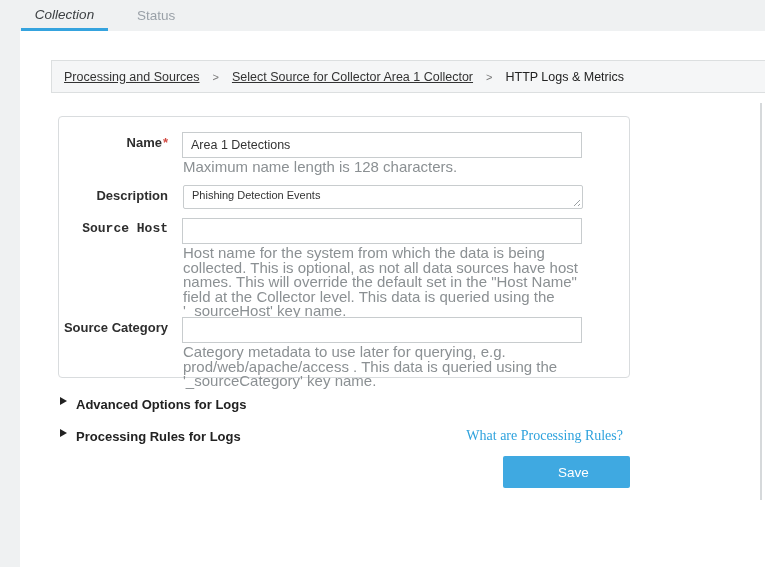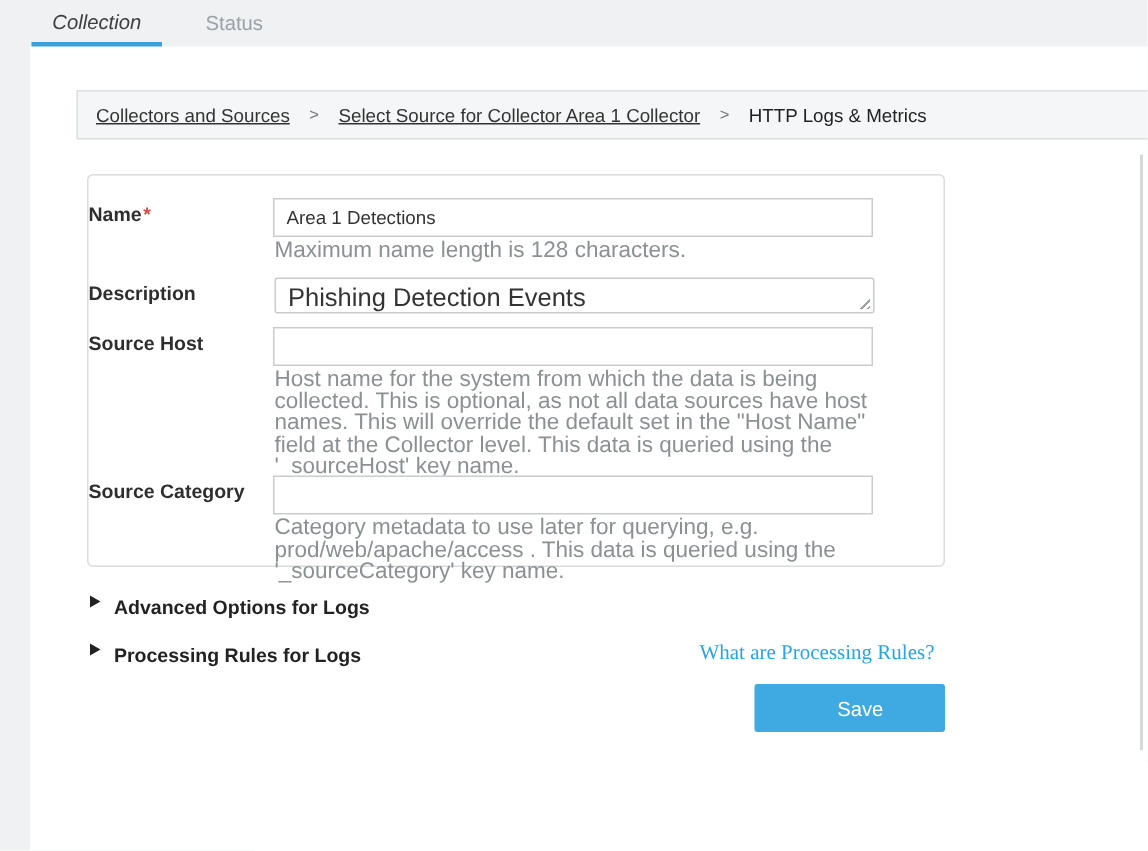--- a/index.html
+++ b/index.html
@@ -51,35 +51,35 @@
   .crumb-current { color: #222; }
 
   
   .panel {
     position: absolute; left: 58px; top: 116px; width: 572px; height: 262px;
     background: #fff;
     border: 1px solid #d9dcde;
     border-radius: 4px;
   }
   .flabel {
-    position: absolute; left: 0; width: 109px; 
+    position: absolute; left: 0; width: 109px; text-align: right;
     font-size: 13px; font-weight: bold; color: #2e2e2e; line-height: 16px;
   }
   .req { color: #d24b43; margin-left: 1px; }
   .tinput {
     position: absolute; left: 123px; width: 400px; height: 26px;
     border: 1px solid #c8ccce; border-radius: 0;
     padding: 0 8px; font-size: 12.5px; color: #333;
     font-family: "Liberation Sans", sans-serif;
     background: #fff; outline: none;
   }
   .tarea {
     position: absolute; left: 124px; width: 400px; height: 24px;
     border: 1px solid #c8ccce; border-radius: 2px;
-    padding: 3px 8px 0 8px; font-size: 17px; color: #333;
+    padding: 3px 8px 0 8px; font-size: 11px; color: #333;
     font-family: "Liberation Sans", sans-serif;
     resize: none; overflow: hidden; outline: none;
   }
   .resize-handle {
     position: absolute; width: 9px; height: 9px;
     background: repeating-linear-gradient(135deg, transparent 0, transparent 2px, #9aa0a3 2px, #9aa0a3 3px);
     clip-path: polygon(100% 0, 100% 100%, 0 100%);
   }
   .helper {
     position: absolute; left: 124px; width: 404px;
@@ -127,40 +127,40 @@
 <div id="screen">
 
   <div class="content"></div>
 
   <div class="tabbar">
     <div class="tab active">Collection</div>
     <div class="tab inactive">Status</div>
   </div>
 
   <div class="breadcrumb">
-    <span class="crumb-link">Collectors and Sources</span>
+    <span class="crumb-link">Processing and Sources</span>
     <span class="crumb-sep">&gt;</span>
     <span class="crumb-link">Select Source for Collector Area 1 Collector</span>
     <span class="crumb-sep">&gt;</span>
     <span class="crumb-current">HTTP Logs &amp; Metrics</span>
   </div>
 
   <div class="panel">
 
     <div class="flabel" style="top:18px;">
       <span>Name</span><span class="req">*</span>
     </div>
     <input class="tinput" style="top: 15px;" type="text" value="Area 1 Detections">
     <div class="helper" style="top:43px;">Maximum name length is 128 characters.</div>
 
     <div class="flabel" style="top:71px;">Description</div>
     <textarea class="tarea" style="top: 68px;">Phishing Detection Events</textarea>
     <div class="resize-handle" style="left:512px; top:80px;"></div>
 
-    <div class="flabel" style="top:104px;">Source Host</div>
+    <div class="flabel" style="top:104px;font-family:Liberation Mono, monospace;">Source Host</div>
     <input class="tinput" style="top: 101px;" type="text" value="">
     <div class="helper" style="top:129px;">Host name for the system from which the data is being collected. This is optional, as not all data sources have host names. This will override the default set in the "Host Name" field at the Collector level. This data is queried using the '_sourceHost' key name.</div>
 
     <div class="flabel" style="top:203px;">Source Category</div>
     <input class="tinput" style="top: 200px;" type="text" value="">
     <div class="helper" style="top:228px;">Category metadata to use later for querying, e.g. prod/web/apache/access . This data is queried using the '_sourceCategory' key name.</div>
   </div>
 
   <div class="section" style="top:397px;">
     <span class="caret"></span>

